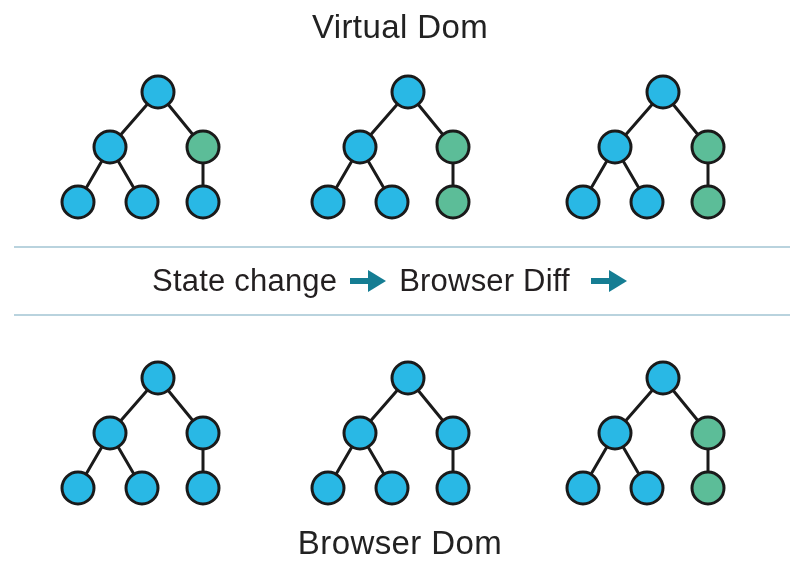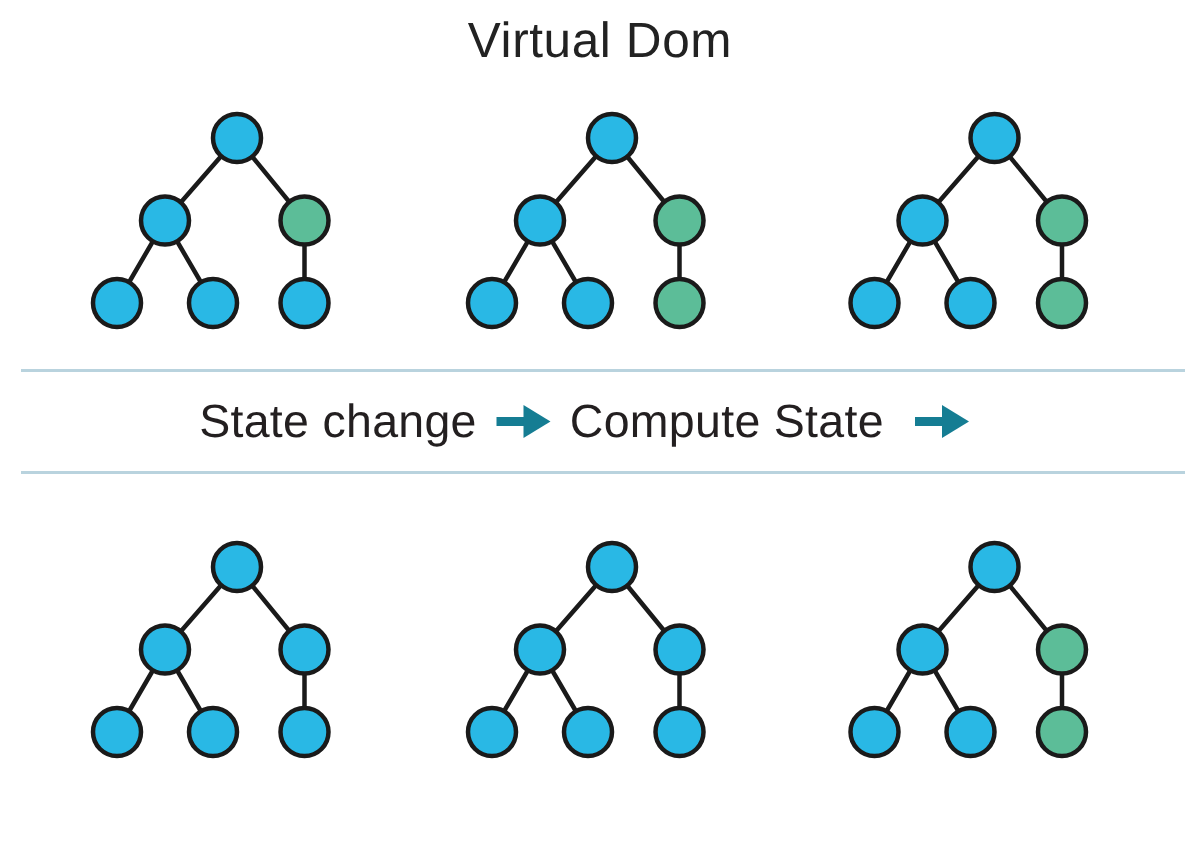--- a/index.html
+++ b/index.html
@@ -101,34 +101,35 @@
     <div class="band-row" id="flow-row">
         <span class="flow-label">State change</span>
         <span class="gap-sm"></span>
         <span class="flow-arrow">
           <svg width="40" height="26" viewBox="0 0 40 26" aria-hidden="true">
             <path d="M2 13 H24" stroke="#157d93" stroke-width="6" stroke-linecap="butt"></path>
             <path d="M20 2 L38 13 L20 24 Z" fill="#157d93"></path>
           </svg>
         </span>
         <span class="gap-sm"></span>
-        <span class="flow-label">Compute State</span>
+        <span class="flow-label">Browser Diff</span>
         <span class="gap-md"></span>
         <span class="flow-arrow">
           <svg width="40" height="26" viewBox="0 0 40 26" aria-hidden="true">
             <path d="M2 13 H24" stroke="#157d93" stroke-width="6" stroke-linecap="butt"></path>
             <path d="M20 2 L38 13 L20 24 Z" fill="#157d93"></path>
           </svg>
         </span>
         <span class="gap-md"></span>
       </div>
   </div>
 
   <div id="browser-dom-row"></div>
 
+  <div class="title" id="title-browser-dom">Browser Dom</div>
 
 <div class="tree" style="left: 50px; top: 62px;">
       <svg width="200" height="170" viewBox="0 0 200 170">
         <line x1="108" y1="30" x2="60" y2="85" stroke="#1a1a1a" stroke-width="3" stroke-linecap="round"></line>
         <line x1="108" y1="30" x2="153" y2="85" stroke="#1a1a1a" stroke-width="3" stroke-linecap="round"></line>
         <line x1="60" y1="85" x2="28" y2="140" stroke="#1a1a1a" stroke-width="3" stroke-linecap="round"></line>
         <line x1="60" y1="85" x2="92" y2="140" stroke="#1a1a1a" stroke-width="3" stroke-linecap="round"></line>
         <line x1="153" y1="85" x2="153" y2="140" stroke="#1a1a1a" stroke-width="3" stroke-linecap="round"></line>
         <circle cx="108" cy="30" r="16" fill="#29b8e5" stroke="#1a1a1a" stroke-width="3"></circle>
         <circle cx="60" cy="85" r="16" fill="#29b8e5" stroke="#1a1a1a" stroke-width="3"></circle>

